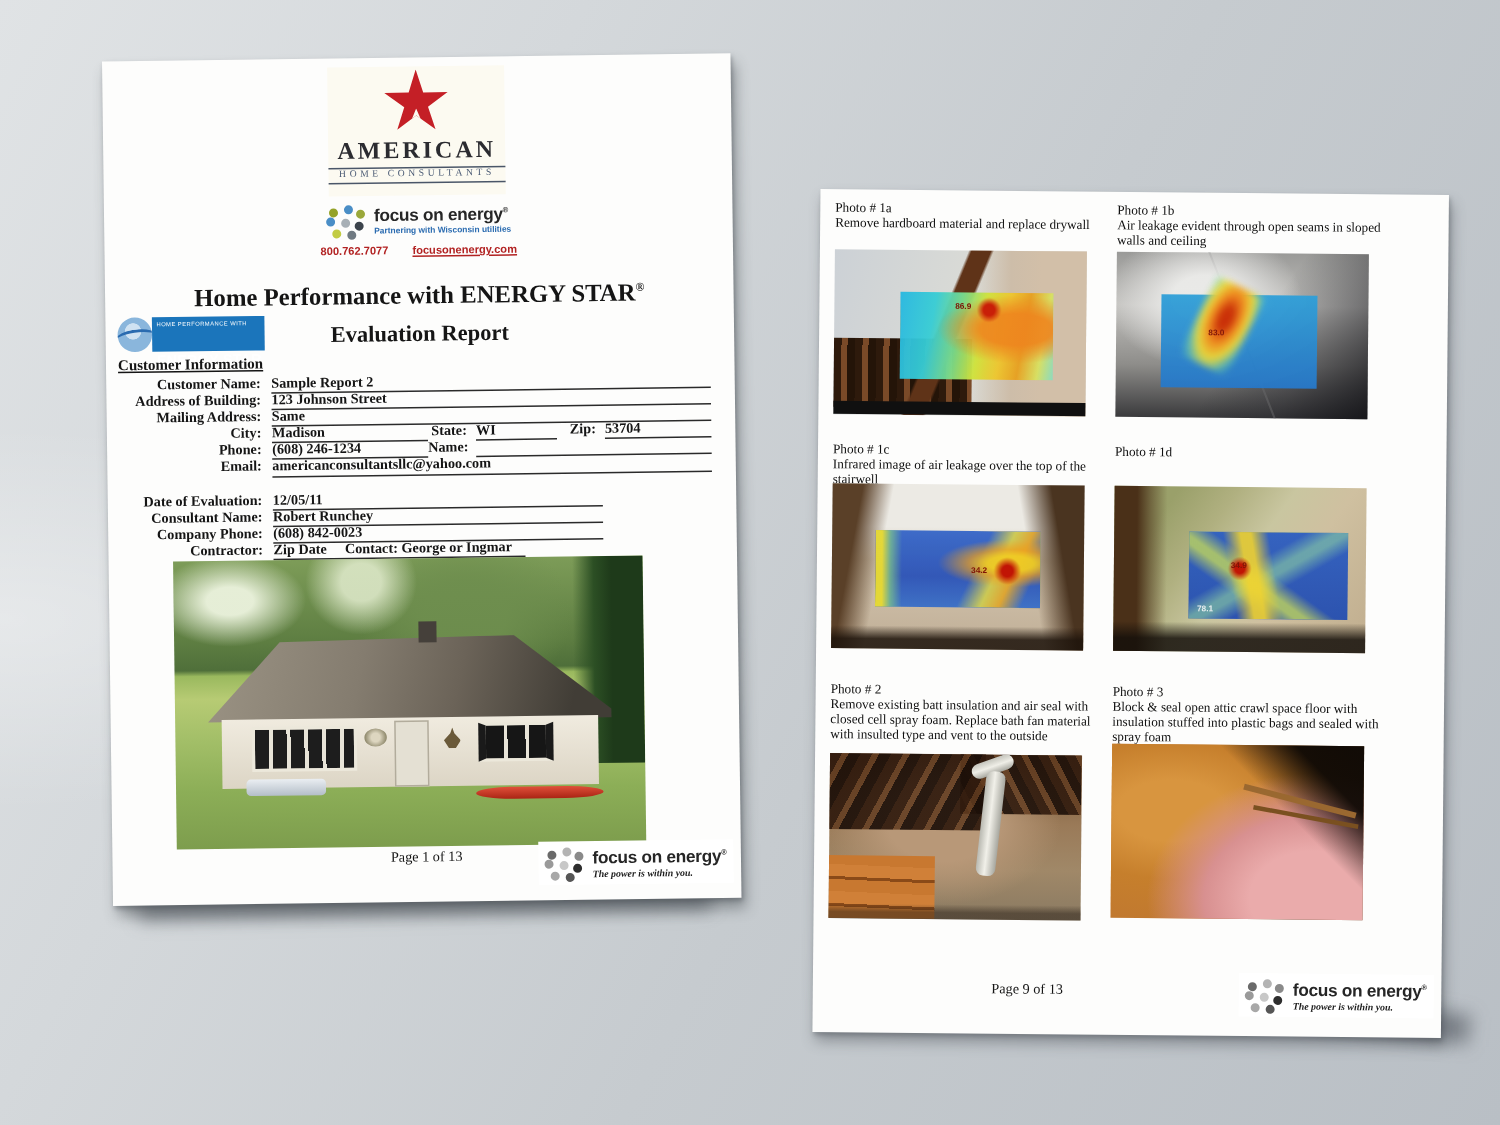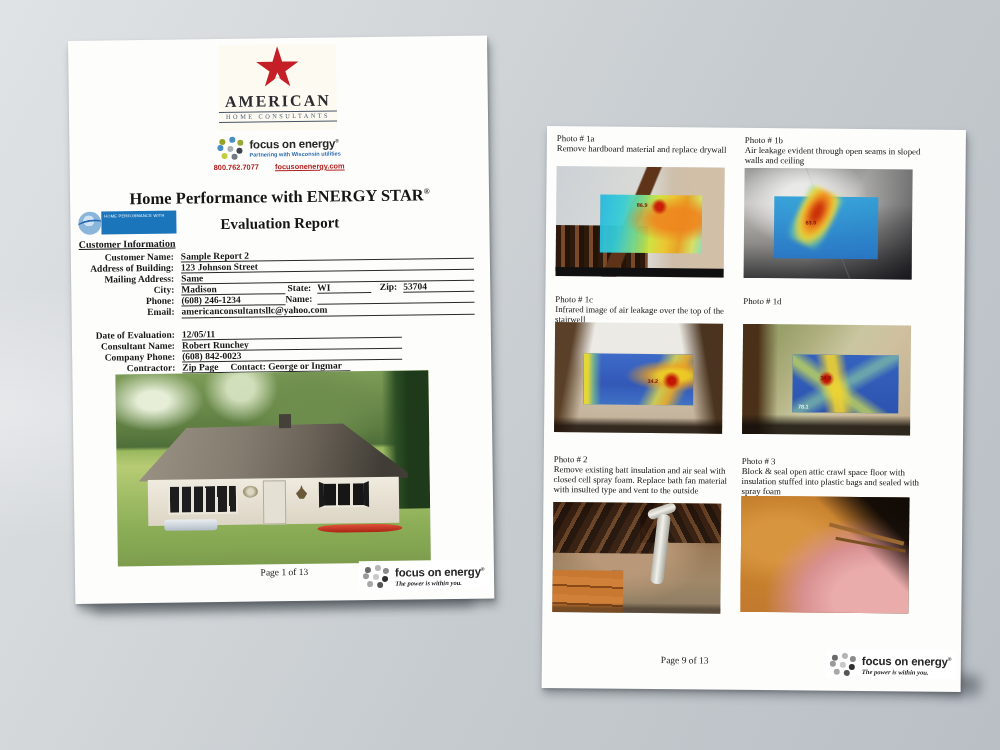--- a/index.html
+++ b/index.html
@@ -288,21 +288,21 @@
       <span class="flabel">Consultant Name:</span>
       <span class="fval grow">Robert Runchey</span>
     </div>
     <div class="frow">
       <span class="flabel">Company Phone:</span>
       <span class="fval grow">(608) 842-0023</span>
     </div>
     <div class="frow">
       <span class="flabel">Contractor:</span>
       <span class="fval contractor-val">
-        <span>Zip Page</span>
+        <span>Zip Date</span>
         <span>Contact: George or Ingmar</span>
       </span>
     </div>
   </div>
 
   <div class="photo house">
     <div class="abs hp-tree"></div>
     <div class="abs hp-roof"></div>
     <div class="abs hp-chimney"></div>
     <div class="abs hp-body">

